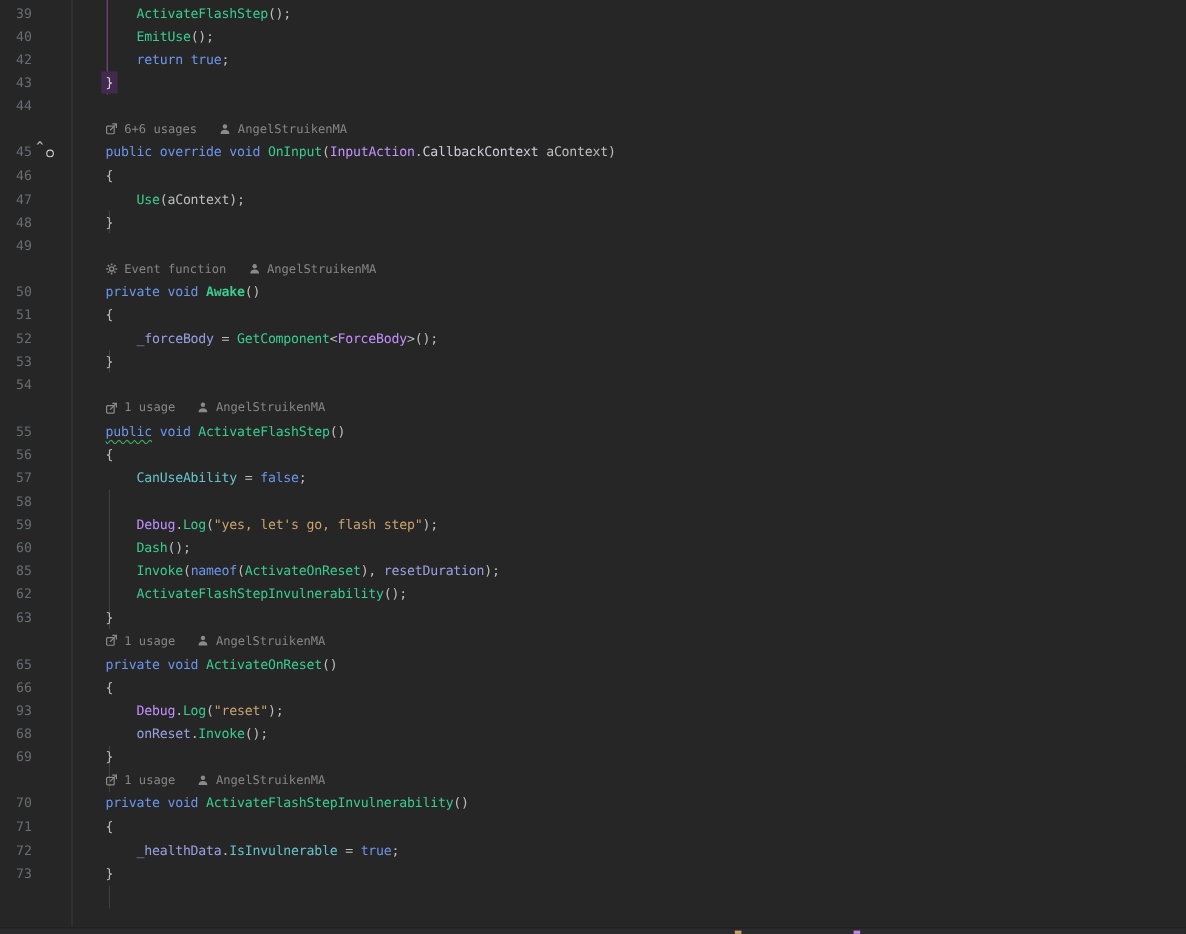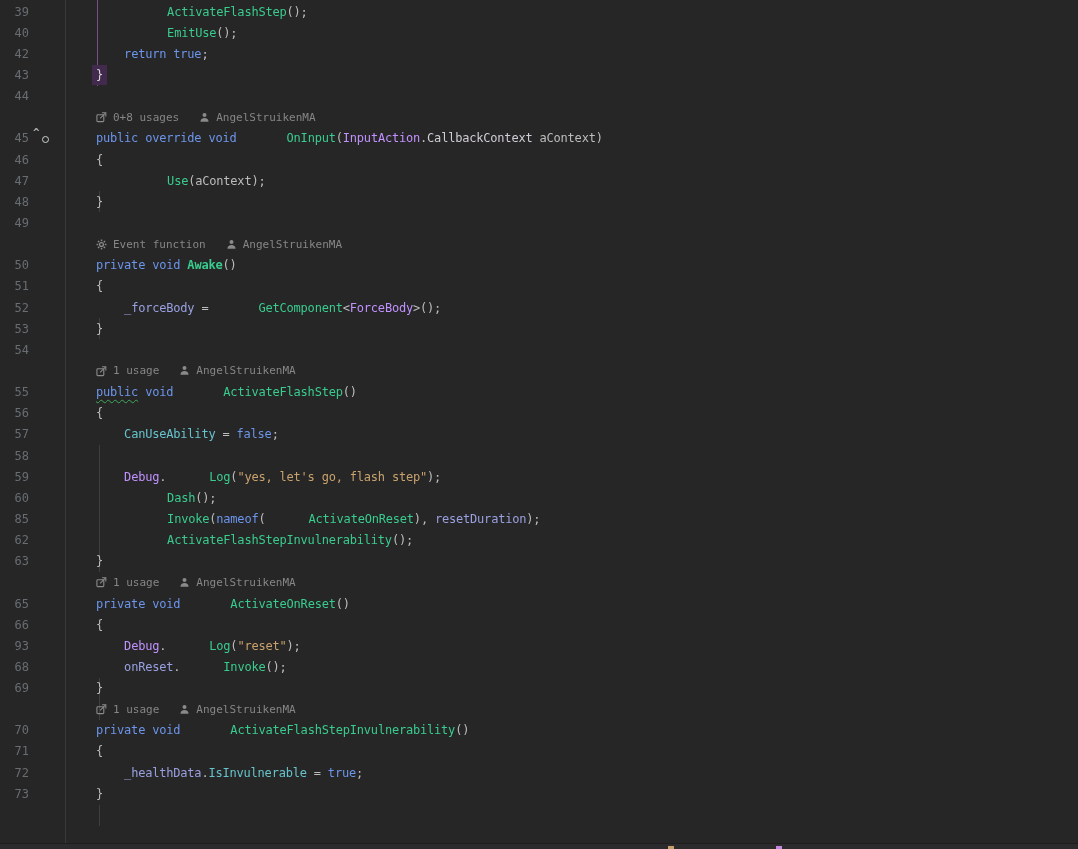--- a/index.html
+++ b/index.html
@@ -13,21 +13,21 @@
   .guides div{position:absolute;width:1px;}
   .guide-inactive{background:var(--guide);}
   .guide-active{background:var(--guide_active);}
   .rows{position:absolute;left:0;top:1px;right:0;}
   .row{display:flex;height:21.15px;align-items:center;}
   .ln{flex:0 0 29px;width:29px;text-align:right;color:var(--line_number);font-size:12px;user-select:none;}
   .gut{flex:0 0 67px;width:67px;position:relative;height:100%;}
   .code{flex:1;display:flex;align-items:center;white-space:pre;letter-spacing:-0.2px;color:var(--punct);}
   .tk{white-space:pre;}
   .kw{color:var(--keyword);}
-  .m{color:var(--method);margin-left:43px;}
+  .m{color:var(--method);}
   .mb{color:var(--method);font-weight:bold;}
   .cls{color:var(--class);}
   .typ{color:var(--type_light);}
   .fld{color:var(--field);}
   .prop{color:var(--property);}
   .str{color:var(--string);}
   .p{color:var(--punct);}
   .wavy{text-decoration:underline;text-decoration-style:wavy;text-decoration-color:var(--wavy);text-decoration-thickness:1px;text-underline-offset:3px;}
   .hl{color:#d9d9d9;background:var(--brace_highlight_bg);padding:3px 4px;margin-left:-4px;}
   .ann{font-size:11px;color:var(--annotation);letter-spacing:0;display:flex;align-items:center;gap:6px;}
@@ -78,21 +78,21 @@
         <span class="gut"></span>
         <div class="code"></div>
       </div>
       <div class="row">
         <span class="ln"></span>
         <span class="gut"></span>
         <div class="code ann"><span><svg width="11" height="12" viewBox="0 0 12 12" fill="none" stroke="#8a8a8a" stroke-width="1.2">
               <rect x="1" y="3.5" width="7.5" height="7.5" rx="1"></rect>
               <path d="M4.5 7.5 L10.3 1.7"></path>
               <path d="M6.6 1.3 H10.7 V5.4"></path>
-            </svg></span><span>0+8 usages</span><span class="author-gap"></span><span><svg width="11" height="11" viewBox="0 0 12 12" fill="#8a8a8a">
+            </svg></span><span>6+6 usages</span><span class="author-gap"></span><span><svg width="11" height="11" viewBox="0 0 12 12" fill="#8a8a8a">
               <circle cx="6" cy="3.3" r="2.2"></circle>
               <path d="M1.6 10.6 C1.6 7.9 3.5 6.6 6 6.6 C8.5 6.6 10.4 7.9 10.4 10.6 Z"></path>
             </svg></span><span>AngelStruikenMA</span></div>
       </div>
       <div class="row">
         <span class="ln">45</span>
         <span class="gut">
           <span class="ovr">
             <span class="caret">^</span>
             <span class="circ"></span>

